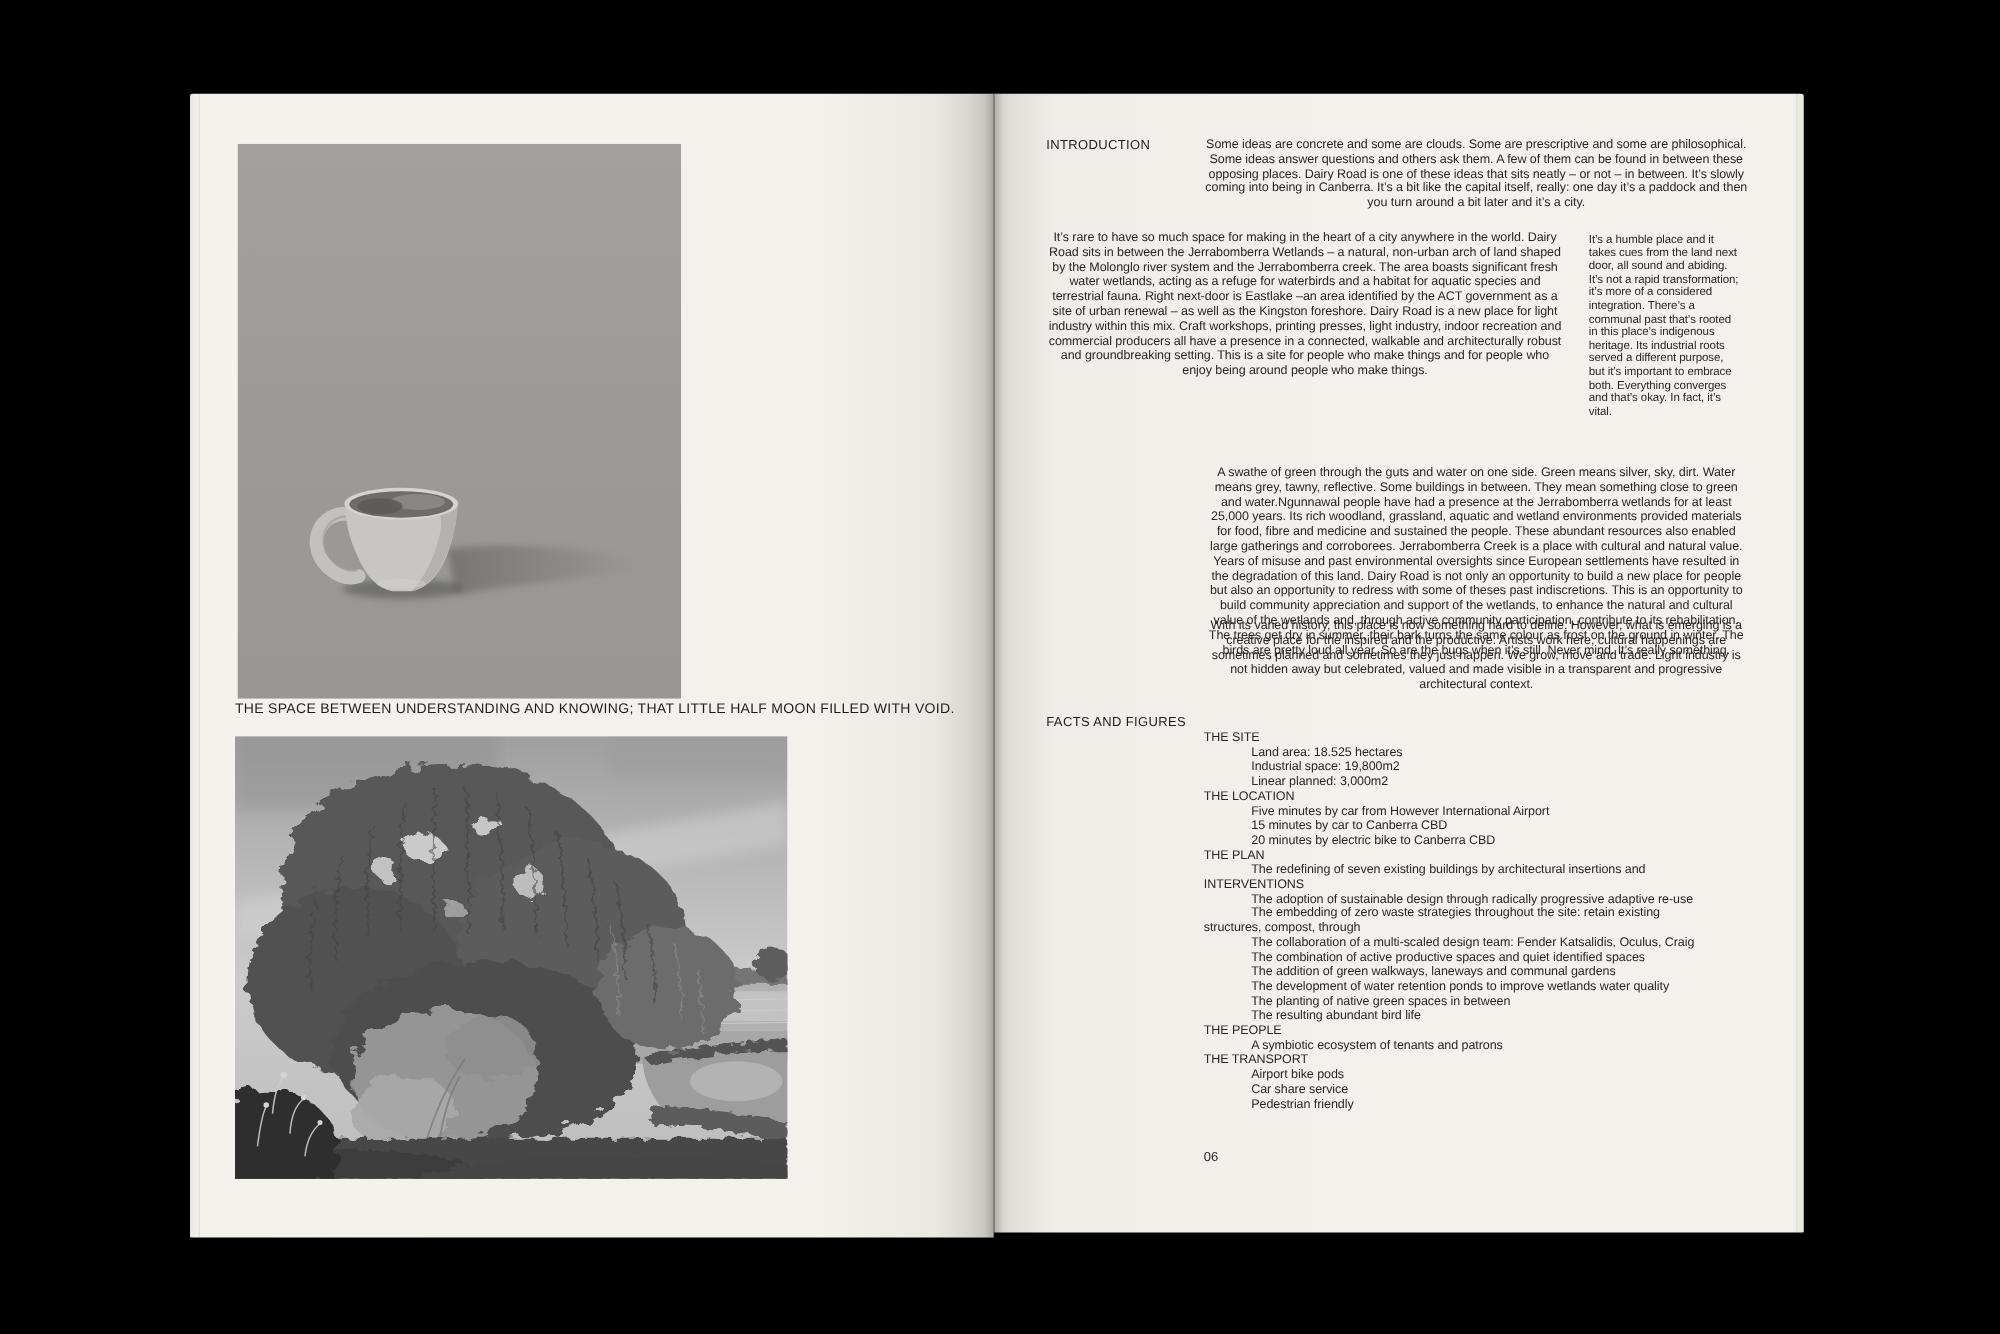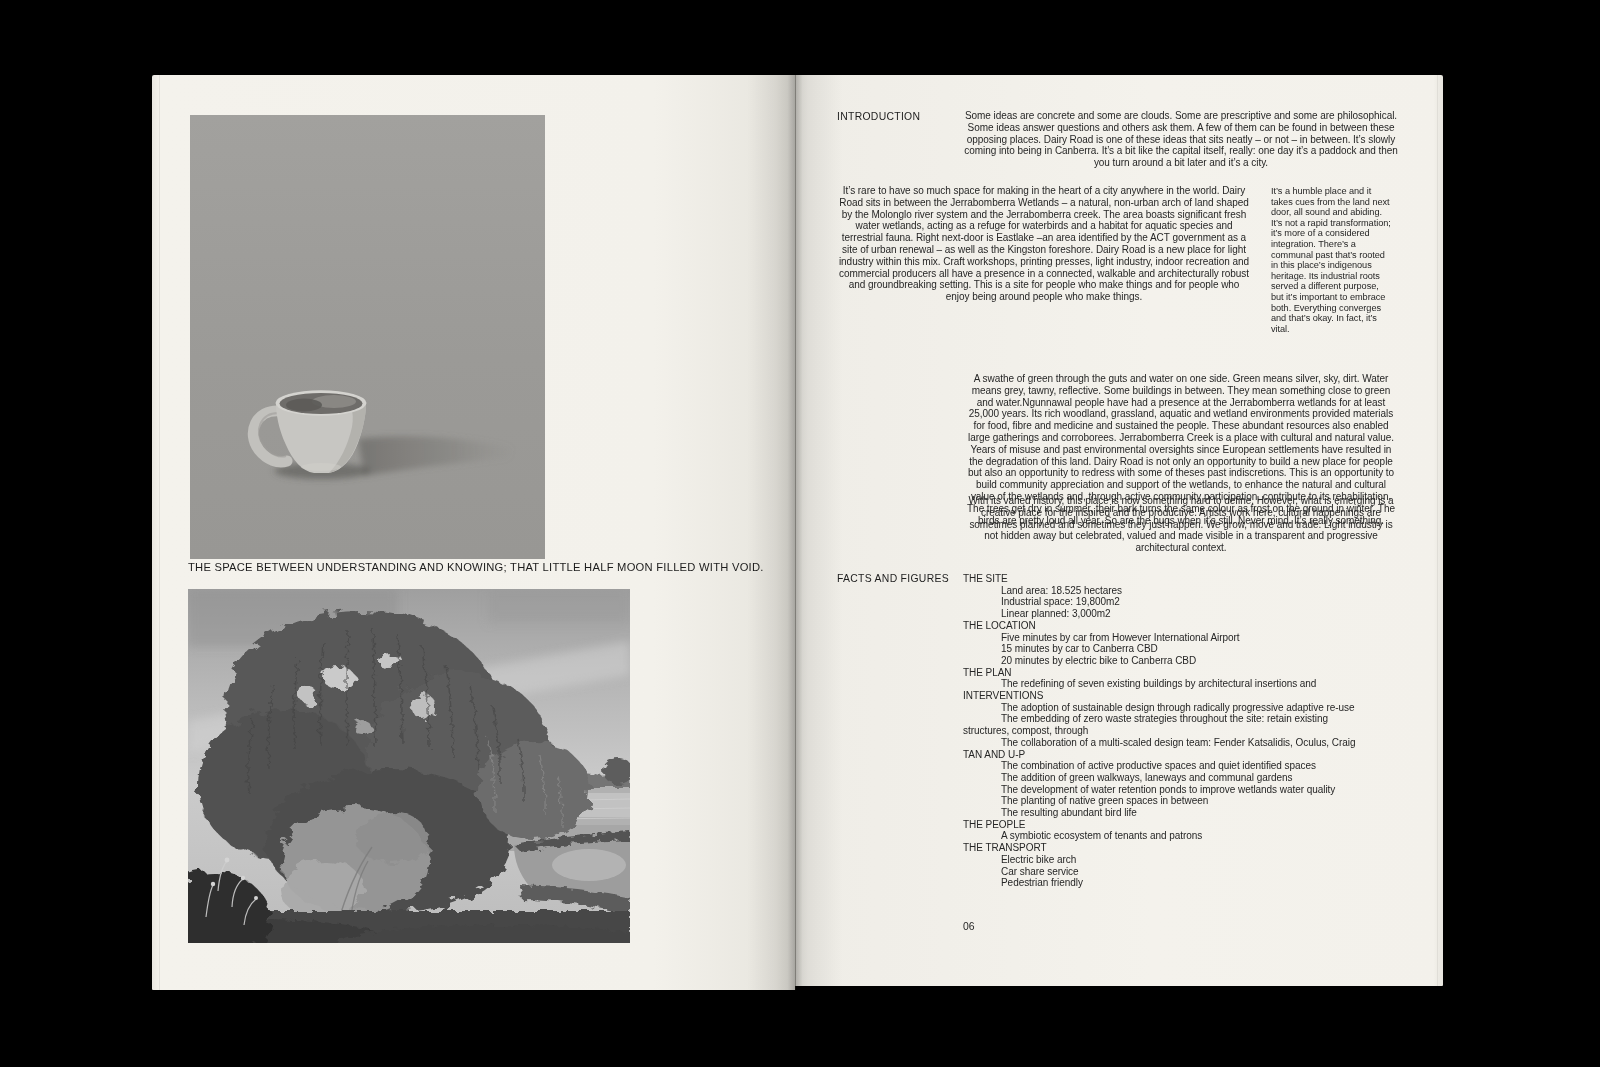--- a/index.html
+++ b/index.html
@@ -50,21 +50,21 @@
   .p3{left:168px;top:250px;width:436px;margin-top:48px;}
   .p4{left:168px;top:420px;width:436px;}
   .margin-note{
     position:absolute;left:476px;top:111px;width:122px;
     font-size:9.2px;line-height:10.6px;letter-spacing:-0.05px;color:#262626;
   }
   .facts{position:absolute;left:42px;top:498px;width:580px;color:#262626;}
   .facts .fl{font-size:10px;line-height:11.7px;white-space:nowrap;letter-spacing:-0.05px;}
   .facts .i0{padding-left:126px;}   
   .facts .i1{padding-left:164px;}   
-  .facts .fl:first-child{padding-left:126px;}
+  .facts .fl:first-child{padding-left:126px;margin-top:12px;}
   .page-number{position:absolute;left:168px;top:846px;font-size:10.4px;color:#262626;}
 </style>
 </head>
 <body>
 
 <div class="spread">
 
   <div class="page page-left">
 
     <div class="photo photo-cup">
@@ -240,30 +240,29 @@
         <div class="fl i1">Five minutes by car from However International Airport</div>
         <div class="fl i1">15 minutes by car to Canberra CBD</div>
         <div class="fl i1">20 minutes by electric bike to Canberra CBD</div>
         <div class="fl i0">THE PLAN</div>
         <div class="fl i1">The redefining of seven existing buildings by architectural insertions and</div>
         <div class="fl i0">INTERVENTIONS</div>
         <div class="fl i1">The adoption of sustainable design through radically progressive adaptive re-use</div>
         <div class="fl i1">The embedding of zero waste strategies throughout the site: retain existing</div>
         <div class="fl i0">structures, compost, through</div>
         <div class="fl i1">The collaboration of a multi-scaled design team: Fender Katsalidis, Oculus, Craig</div>
-        <div class="fl i0">TAN AND U-P</div>
         <div class="fl i1">The combination of active productive spaces and quiet identified spaces</div>
         <div class="fl i1">The addition of green walkways, laneways and communal gardens</div>
         <div class="fl i1">The development of water retention ponds to improve wetlands water quality</div>
         <div class="fl i1">The planting of native green spaces in between</div>
         <div class="fl i1">The resulting abundant bird life</div>
         <div class="fl i0">THE PEOPLE</div>
         <div class="fl i1">A symbiotic ecosystem of tenants and patrons</div>
         <div class="fl i0">THE TRANSPORT</div>
-        <div class="fl i1">Electric bike arch</div>
+        <div class="fl i1">Airport bike pods</div>
         <div class="fl i1">Car share service</div>
         <div class="fl i1">Pedestrian friendly</div>
       </div>
 
     <div class="page-number">06</div>
   </div>
 
   <div class="gutter"></div>
   <div class="spine-line"></div>
 </div>

